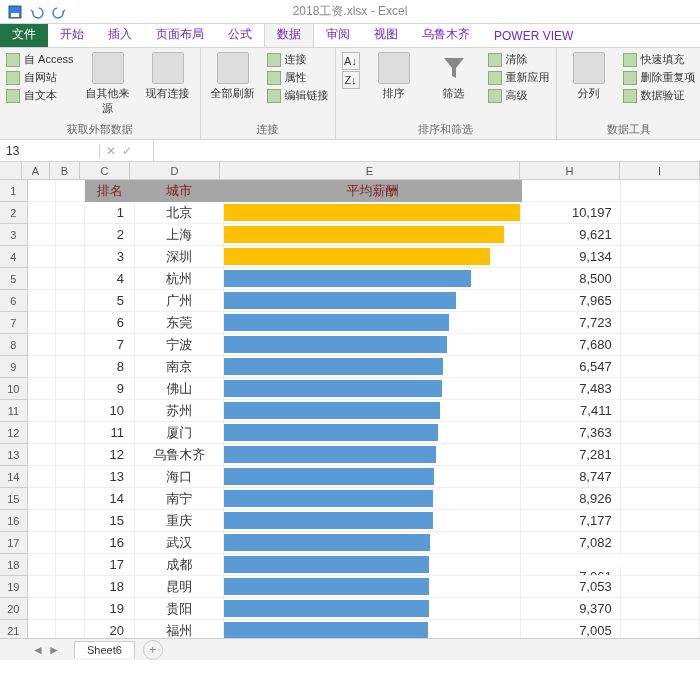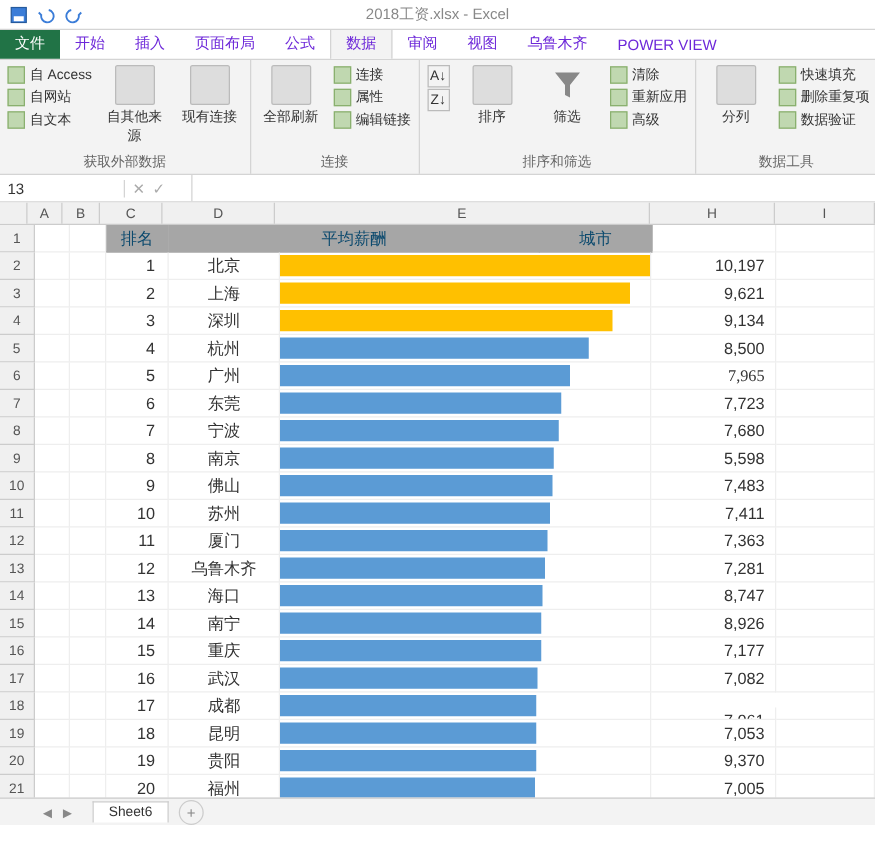--- a/index.html
+++ b/index.html
@@ -26,21 +26,21 @@
   .fx-btns { display: flex; gap: 6px; padding: 0 6px; color: #aaa; align-items: center; }
   .fx { font-style: italic; color: #666; margin-top: 38px; }
   .sheet { position: relative; overflow: hidden; height: 498px; }
   .col-headers { display: flex; height: 18px; background: #f0f0f0; border-bottom: 1px solid #ccc; }
   .corner { width: 28px; border-right: 1px solid #ccc; background: #f0f0f0; }
   .ch { border-right: 1px solid #ccc; text-align: center; font-size: 11px; color: #555; line-height: 18px; }
   .rows { }
   .row { display: flex; height: 22px; }
   .rh { width: 28px; background: #f0f0f0; border-right: 1px solid #ccc; border-bottom: 1px solid #ccc; text-align: center; font-size: 11px; color: #555; line-height: 22px; }
   .cell { border-right: 1px solid #eee; border-bottom: 1px solid #eee; line-height: 22px; font-size: 13px; padding: 0 4px; overflow: hidden; }
-  .hdr { background: #a6a6a6; color: #0c4a6e; font-weight: normal; text-align: center; border-color: #a6a6a6; }
+  .hdr { background: #a6a6a6; color: #7f1d1d; font-weight: normal; text-align: center; border-color: #a6a6a6; }
   .c-rank { text-align: right; padding-right: 10px; }
   .c-city { text-align: center; }
   .c-bar { position: relative; padding: 0; }
   .bar { position: absolute; top: 2px; bottom: 2px; left: 0; }
   .bar.yellow { background: #ffc000; }
   .bar.blue { background: #5b9bd5; }
   .c-val { text-align: right; padding-right: 8px; }
   .sheet-tabs { position: absolute; bottom: 0; left: 0; right: 0; height: 22px; background: #f3f3f3; border-top: 1px solid #ccc; display: flex; align-items: center; padding-left: 30px; }
   .nav-arrow { width: 16px; color: #888; text-align: center; cursor: pointer; }
   .stab { padding: 2px 12px; background: #fff; border: 1px solid #ccc; border-bottom: none; font-size: 11px; cursor: pointer; margin-left: 12px; }
@@ -213,22 +213,22 @@
         <div class="ch" style="width: 100px;">H</div>
         <div class="ch" style="width: 80px;">I</div>
       </div>
   </div>
   <div class="rows" id="rows">
       <div class="row">
         <div class="rh">1</div>
         <div class="cell " style="width: 28px;"></div>
         <div class="cell " style="width: 30px;"></div>
         <div class="cell hdr" style="width: 50px;">排名</div>
+        <div class="cell hdr" style="width: 90px;">城市</div>
         <div class="cell hdr" style="width: 300px;">平均薪酬</div>
-        <div class="cell hdr" style="width: 90px;">城市</div>
         <div class="cell " style="width: 100px;"></div>
         <div class="cell " style="width: 80px;"></div>
       </div>
       <div class="row">
         <div class="rh">2</div>
         <div class="cell " style="width: 28px;"></div>
         <div class="cell " style="width: 30px;"></div>
         <div class="cell c-rank" style="width: 50px;">1</div>
         <div class="cell c-city" style="width: 90px;">北京</div>
         <div class="cell c-bar" style="width: 300px;">
@@ -275,21 +275,21 @@
       </div>
       <div class="row">
         <div class="rh">6</div>
         <div class="cell " style="width: 28px;"></div>
         <div class="cell " style="width: 30px;"></div>
         <div class="cell c-rank" style="width: 50px;">5</div>
         <div class="cell c-city" style="width: 90px;">广州</div>
         <div class="cell c-bar" style="width: 300px;">
           <div class="bar blue" style="width: 78.1112%;"></div>
         </div>
-        <div class="cell c-val" style="width: 100px; font-family: Liberation Serif, serif;">7,965</div>
+        <div class="cell c-val" style="width: 100px;">7,965</div>
         <div class="cell " style="width: 80px;"></div>
       </div>
       <div class="row">
         <div class="rh">7</div>
         <div class="cell " style="width: 28px;"></div>
         <div class="cell " style="width: 30px;"></div>
         <div class="cell c-rank" style="width: 50px;">6</div>
         <div class="cell c-city" style="width: 90px;">东莞</div>
         <div class="cell c-bar" style="width: 300px;">
           <div class="bar blue" style="width: 75.738%;"></div>
@@ -311,21 +311,21 @@
       </div>
       <div class="row">
         <div class="rh">9</div>
         <div class="cell " style="width: 28px;"></div>
         <div class="cell " style="width: 30px;"></div>
         <div class="cell c-rank" style="width: 50px;">8</div>
         <div class="cell c-city" style="width: 90px;">南京</div>
         <div class="cell c-bar" style="width: 300px;">
           <div class="bar blue" style="width: 73.7766%;"></div>
         </div>
-        <div class="cell c-val" style="width: 100px;">5,598</div>
+        <div class="cell c-val" style="width: 100px;">6,547</div>
         <div class="cell " style="width: 80px;"></div>
       </div>
       <div class="row">
         <div class="rh">10</div>
         <div class="cell " style="width: 28px;"></div>
         <div class="cell " style="width: 30px;"></div>
         <div class="cell c-rank" style="width: 50px;">9</div>
         <div class="cell c-city" style="width: 90px;">佛山</div>
         <div class="cell c-bar" style="width: 300px;">
           <div class="bar blue" style="width: 73.3843%;"></div>

